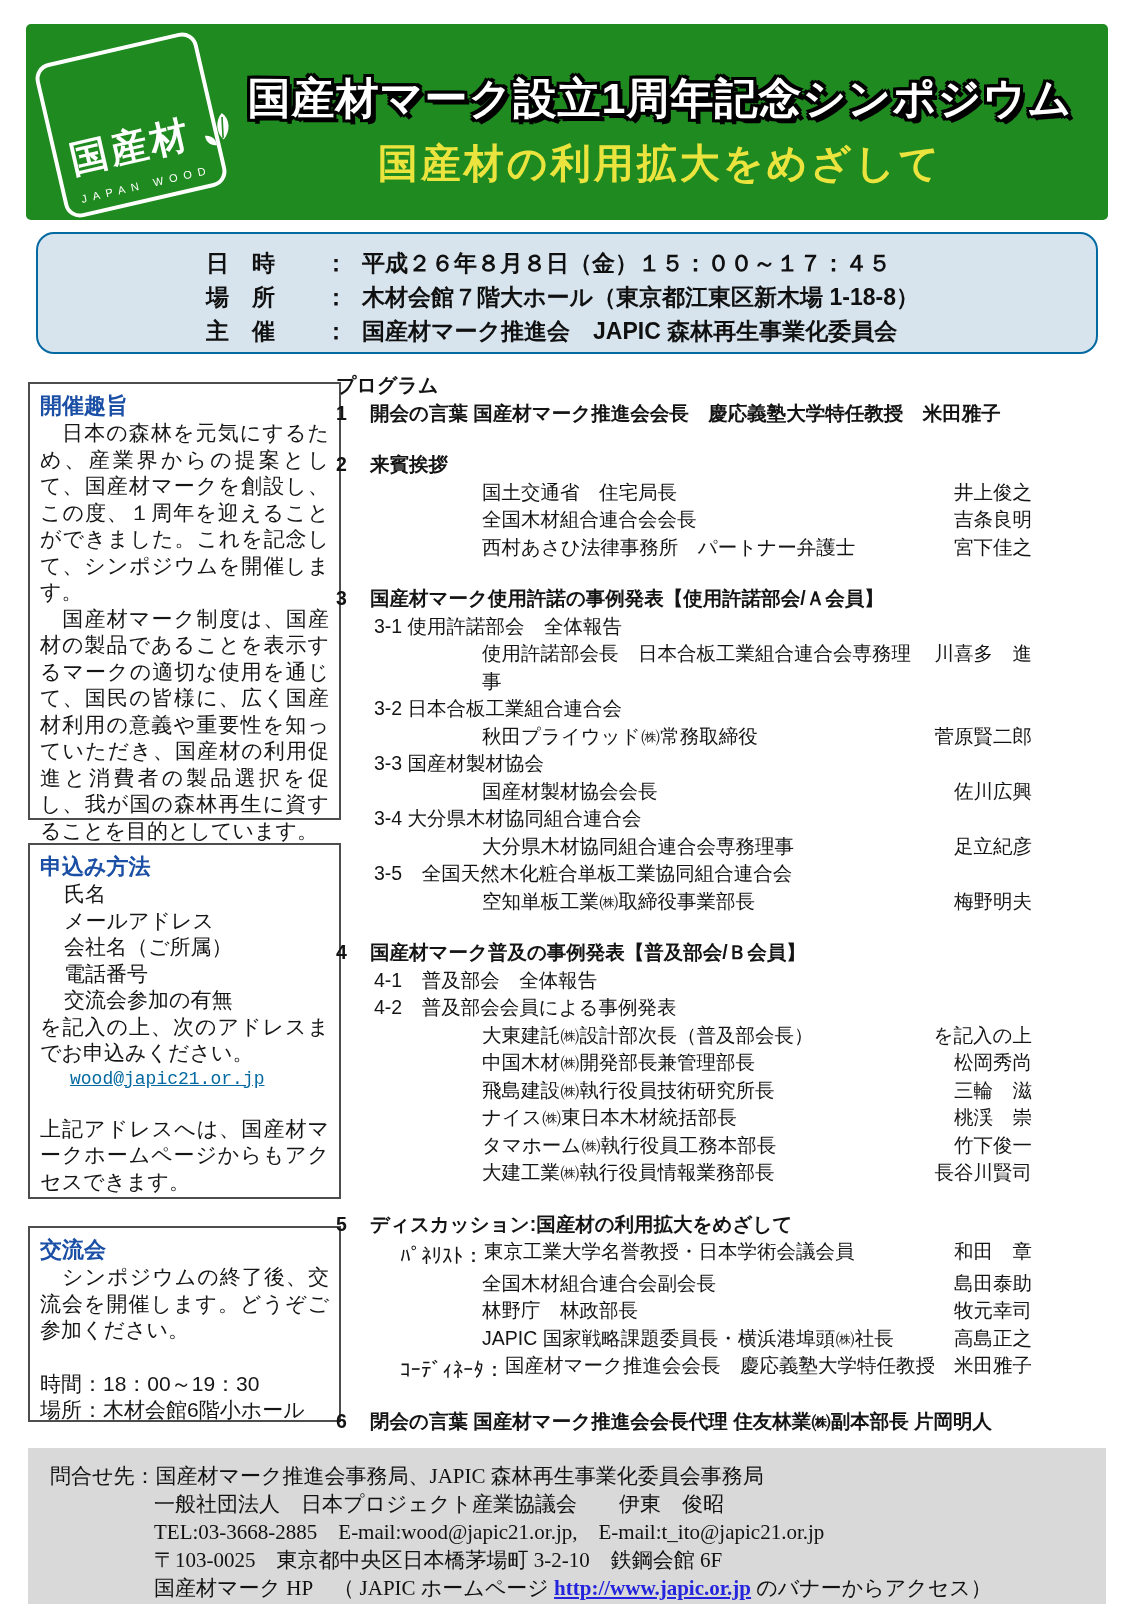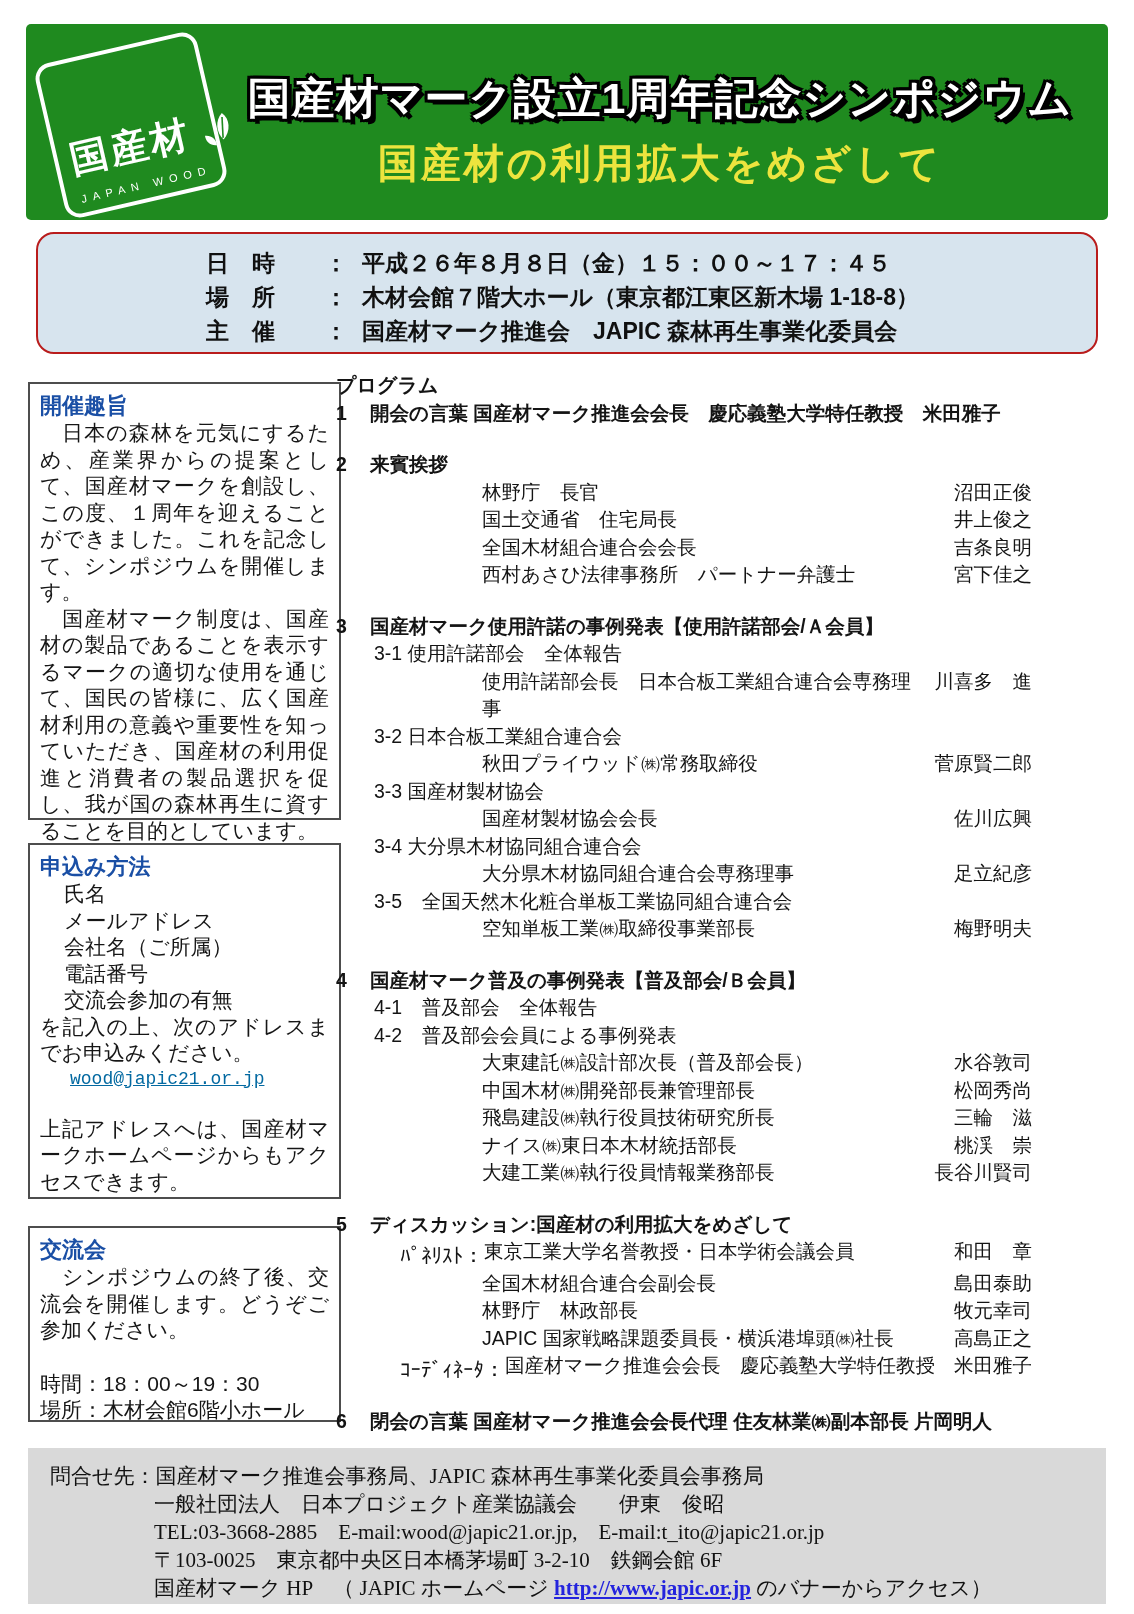--- a/index.html
+++ b/index.html
@@ -35,21 +35,21 @@
                 -3px 0 0 #000, 3px 0 0 #000, 0 -3px 0 #000, 0 3px 0 #000, 5px 5px 0 #000;
   }
   .title2 {
     position:absolute; left:188px; top:112px; width:892px; text-align:center;
     font-size:40px; font-weight:bold; color:#ece43e; letter-spacing:3px; white-space:nowrap;
   }
 
   
   .info-box {
     position:absolute; left:36px; top:232px; width:1062px; height:122px;
-    background:#d7e4ee; border:2px solid #b91c1c; border-radius:18px;
+    background:#d7e4ee; border:2px solid #0369a1; border-radius:18px;
     box-sizing:border-box; padding:12px 0 0 168px;
   }
   .info-row { display:flex; font-weight:bold; font-size:23px; line-height:34px; color:#101010; }
   .info-label { width:104px; white-space:nowrap; }
   .info-sep { width:52px; text-align:center; }
   .info-value { white-space:nowrap; }
 
   
   .sbox {
     position:absolute; left:28px; width:313px; background:#ffffff;
@@ -168,24 +168,20 @@
         <span class="htxt">開会の言葉 国産材マーク推進会会長　慶応義塾大学特任教授　米田雅子</span>
       </div>
     </div>
 
     <div class="sec">
       <div class="heading">
         <span class="num">2</span>
         <span class="htxt">来賓挨拶</span>
       </div>
       <div class="entry">
-        <span class="role">林野庁　長官</span>
-        <span class="name">沼田正俊</span>
-      </div>
-      <div class="entry">
         <span class="role">国土交通省　住宅局長</span>
         <span class="name">井上俊之</span>
       </div>
       <div class="entry">
         <span class="role">全国木材組合連合会会長</span>
         <span class="name">吉条良明</span>
       </div>
       <div class="entry">
         <span class="role">西村あさひ法律事務所　パートナー弁護士</span>
         <span class="name">宮下佳之</span>
@@ -226,33 +222,37 @@
 
     <div class="sec">
       <div class="heading">
         <span class="num">4</span>
         <span class="htxt">国産材マーク普及の事例発表【普及部会/Ｂ会員】</span>
       </div>
       <div class="sub">4-1　普及部会　全体報告</div>
       <div class="sub">4-2　普及部会会員による事例発表</div>
       <div class="entry">
         <span class="role">大東建託㈱設計部次長（普及部会長）</span>
-        <span class="name">水谷敦司</span>
+        <span class="name">を記入の上</span>
       </div>
       <div class="entry">
         <span class="role">中国木材㈱開発部長兼管理部長</span>
         <span class="name">松岡秀尚</span>
       </div>
       <div class="entry">
         <span class="role">飛島建設㈱執行役員技術研究所長</span>
         <span class="name">三輪　滋</span>
       </div>
       <div class="entry">
         <span class="role">ナイス㈱東日本木材統括部長</span>
         <span class="name">桃渓　崇</span>
+      </div>
+      <div class="entry">
+        <span class="role">タマホーム㈱執行役員工務本部長</span>
+        <span class="name">竹下俊一</span>
       </div>
       <div class="entry">
         <span class="role">大建工業㈱執行役員情報業務部長</span>
         <span class="name">長谷川賢司</span>
       </div>
     </div>
 
     <div class="sec">
       <div class="heading">
         <span class="num">5</span>

